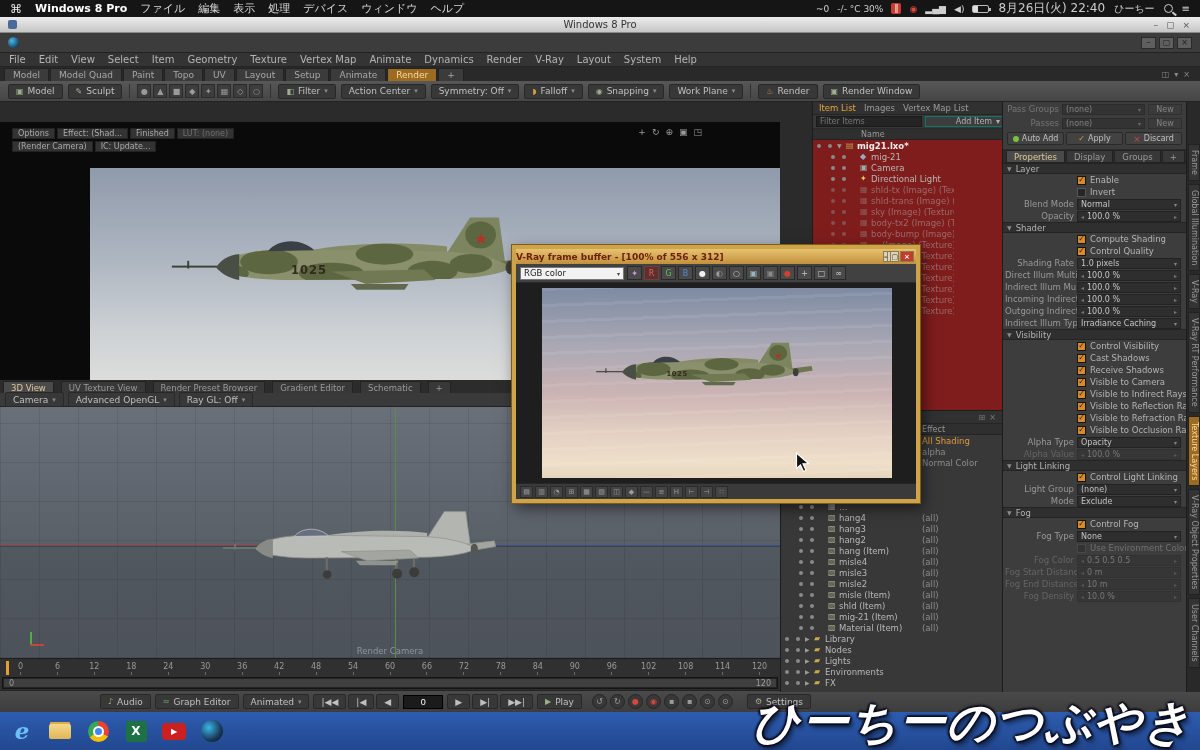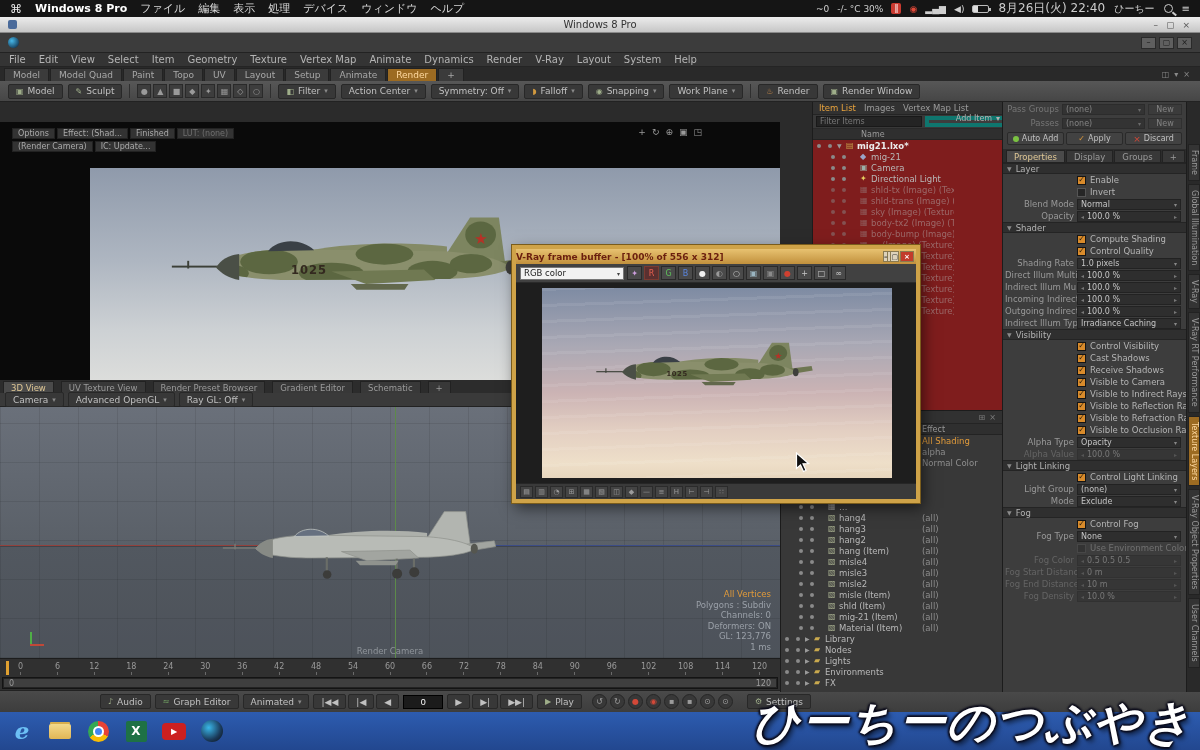--- a/index.html
+++ b/index.html
@@ -135,21 +135,21 @@
   .tray{position:absolute;right:118px;top:0;height:100%;display:flex;align-items:center;color:#e8e8e8;font-size:8px;}
 
   
   .item-panel{position:absolute;left:812px;top:102px;width:222px;height:308px;background:#7f1d1d;border-left:1px solid #1c1c1c;overflow:hidden;}
   .shader-panel{position:absolute;left:780px;top:410px;width:222px;height:282px;background:#383838;border-left:1px solid #1c1c1c;border-top:1px solid #1c1c1c;overflow:hidden;}
   .ptabbar{height:13px;background:#313131;border-bottom:1px solid #242424;display:flex;align-items:center;gap:8px;padding:0 6px;font-size:8.5px;color:#9c9c9c;}
   .ptabbar .active{color:#e8a33d;}
   .ptabbar .bar-icons{margin-left:auto;display:flex;gap:4px;color:#7d7d7d;font-size:8px;}
   .filter-row{height:14px;display:flex;align-items:center;gap:3px;padding:0 3px;background:#383838;border-bottom:1px solid #2a2a2a;}
   .filter-row input{width:106px;height:11px;background:#242424;border:1px solid #191919;color:#aaa;font-size:8px;padding:0 3px;font-family:inherit;}
-  .additem{flex:1;height:11px;background:#3d3d3d;border:4px solid #0f766e;display:flex;align-items:flex-end;justify-content:center;gap:4px;font-size:8px;color:#b0b0b0;}
+  .additem{flex:1;height:11px;background:#3d3d3d;border:1px solid #0f766e;display:flex;align-items:center;justify-content:center;gap:4px;font-size:8px;color:#b0b0b0;}
   .colhead{height:11px;background:#2f2f2f;border-bottom:1px solid #232323;display:flex;align-items:center;font-size:8px;color:#9a9a9a;}
   .colhead .cn{padding-left:48px;}
   .colhead .ce{margin-left:auto;width:80px;}
   .trow{height:11px;display:flex;align-items:center;font-size:8.5px;color:#b8b8b8;white-space:nowrap;}
   .trow .eyes{width:24px;display:flex;gap:7px;padding-left:4px;flex:none;}
   .trow .dot{width:4px;height:4px;border-radius:50%;background:#8a8a8a;}
   .trow .texp{width:9px;flex:none;font-size:6px;color:#9a9a9a;}
   .trow .tico{width:11px;flex:none;font-size:8px;}
   .trow .tlabel{overflow:hidden;}
   .trow .tright{margin-left:auto;width:80px;flex:none;color:#8e8e8e;}
@@ -510,29 +510,20 @@
           <circle cx="150" cy="100" r="6" fill="#3c3c3a"></circle>
           <rect x="246" y="78" width="3" height="20" fill="#6a6d68"></rect>
           <circle cx="248" cy="99" r="7" fill="#3c3c3a"></circle>
           <rect x="270" y="78" width="3" height="18" fill="#6a6d68"></rect>
           <circle cx="272" cy="97" r="7" fill="#3c3c3a"></circle>
           <path d="M190,81 L250,81 L246,87 L196,87 Z" fill="#90938e"></path>
           <ellipse cx="356" cy="64" rx="5" ry="7" fill="#55564f"></ellipse>
         </svg>
       </div>
       <div class="gizmo"></div>
-      <div class="vp-stats">
-
-      <div class="orange">All Vertices</div>
-          <div>Polygons : Subdiv</div>
-          <div>Channels: 0</div>
-          <div>Deformers: ON</div>
-          <div>GL: 123,776</div>
-          <div>1 ms</div>
-        </div>
       <div class="vp-cam">Render Camera</div>
     </div>
   </div>
 
   <div class="timeline">
     <div class="tl-ruler">
 
     <span class="tick">
           <i>0</i>
         </span>

